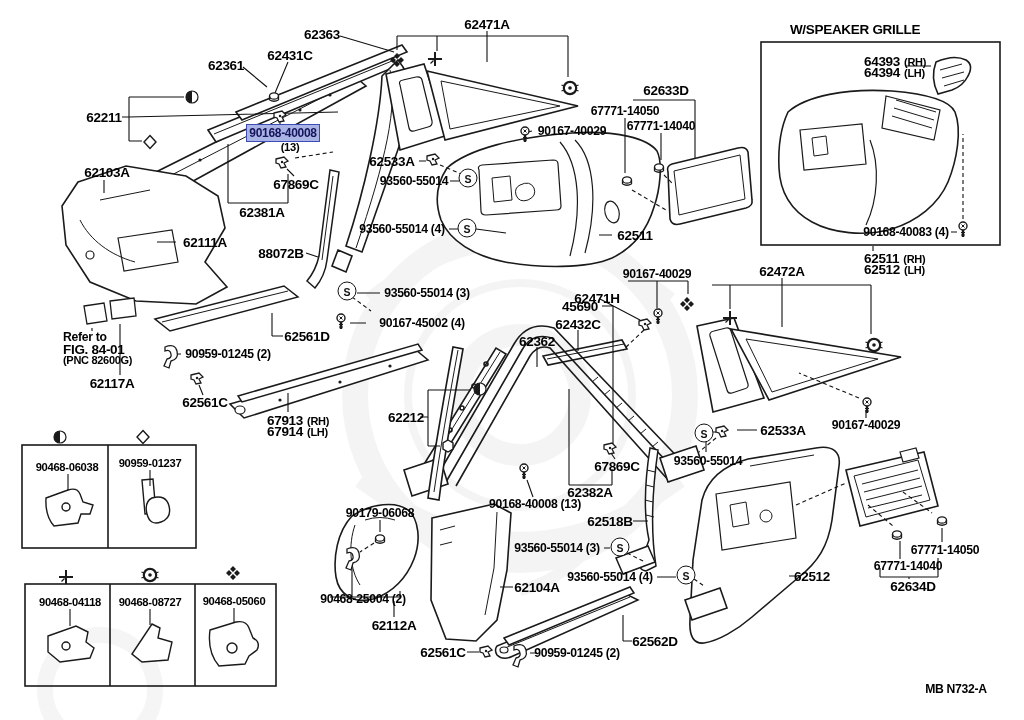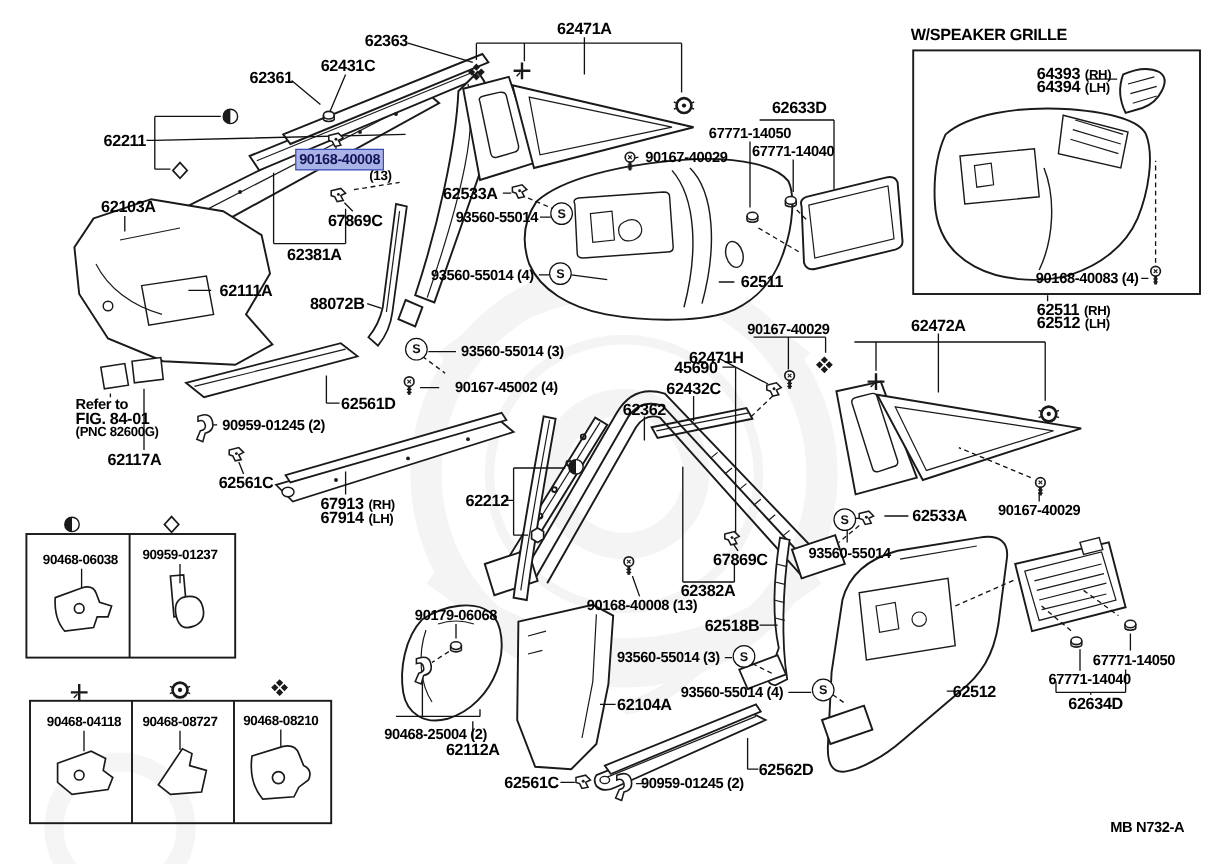--- a/index.html
+++ b/index.html
@@ -280,36 +280,36 @@
     <use href="#sym-gear" x="874" y="345"></use>
     <use href="#sym-gear" x="150" y="575"></use>
   </g>
 </svg>
 
 <div class="lbl" style="left:322px;top:34px">62363</div>
 <div class="lbl" style="left:290px;top:55px">62431C</div>
 <div class="lbl" style="left:226px;top:65px">62361</div>
 <div class="lbl" style="left:104px;top:117px">62211</div>
 <div class="hl">90168-40008</div>
-<div class="lbl sm" style="left:317px;top:147px">(13)</div>
+<div class="lbl sm" style="left:290px;top:147px">(13)</div>
 <div class="lbl" style="left:296px;top:184px">67869C</div>
 <div class="lbl" style="left:262px;top:212px">62381A</div>
 <div class="lbl" style="left:107px;top:172px">62103A</div>
 <div class="lbl" style="left:205px;top:242px">62111A</div>
 <div class="lbl" style="left:281px;top:253px">88072B</div>
 <div class="lbl" style="left:487px;top:24px">62471A</div>
 <div class="lbl md" style="left:572px;top:131px">90167-40029</div>
 <div class="lbl" style="left:392px;top:161px">62533A</div>
 <div class="lbl md" style="left:414px;top:181px">93560-55014</div>
 <div class="lbl md" style="left:402px;top:229px">93560-55014 (4)</div>
 <div class="lbl" style="left:635px;top:235px">62511</div>
 <div class="lbl" style="left:666px;top:90px">62633D</div>
 <div class="lbl md" style="left:625px;top:111px">67771-14050</div>
 <div class="lbl md" style="left:661px;top:126px">67771-14040</div>
-<div class="lbl" style="left:824px;top:29px">W/SPEAKER GRILLE</div>
+<div class="lbl" style="left:855px;top:29px">W/SPEAKER GRILLE</div>
 <div class="lbl-l" style="left:864px;top:61px">
       <span>64393</span>
       <span class="xs">(RH)</span>
     </div>
 <div class="lbl-l" style="left:864px;top:72px">
       <span>64394</span>
       <span class="xs">(LH)</span>
     </div>
 <div class="lbl md" style="left:906px;top:232px">90168-40083 (4)</div>
 <div class="lbl-l" style="left:864px;top:258px">
@@ -351,31 +351,31 @@
 <div class="lbl md" style="left:422px;top:323px">90167-45002 (4)</div>
 <div class="lbl-l" style="left:267px;top:420px">
       <span>67913</span>
       <span class="xs">(RH)</span>
     </div>
 <div class="lbl-l" style="left:267px;top:431px">
       <span>67914</span>
       <span class="xs">(LH)</span>
     </div>
 <div class="lbl md" style="left:380px;top:513px">90179-06068</div>
-<div class="lbl md" style="left:363px;top:612px">90468-25004 (2)</div>
+<div class="lbl md" style="left:363px;top:599px">90468-25004 (2)</div>
 <div class="lbl" style="left:394px;top:625px">62112A</div>
 <div class="lbl" style="left:537px;top:587px">62104A</div>
 <div class="lbl" style="left:443px;top:652px">62561C</div>
 <div class="lbl md" style="left:577px;top:653px">90959-01245 (2)</div>
 <div class="lbl" style="left:655px;top:641px">62562D</div>
 <div class="lbl sm" style="left:67px;top:467px">90468-06038</div>
 <div class="lbl sm" style="left:150px;top:463px">90959-01237</div>
 <div class="lbl sm" style="left:70px;top:602px">90468-04118</div>
 <div class="lbl sm" style="left:150px;top:602px">90468-08727</div>
-<div class="lbl sm" style="left:234px;top:601px">90468-08210</div>
+<div class="lbl sm" style="left:234px;top:601px">90468-05060</div>
 <div class="lbl md" style="left:956px;top:689px">MB  N732-A</div>
 
 <div class="scircle" style="left:468px;top:178px">S</div>
 <div class="scircle" style="left:467px;top:228px">S</div>
 <div class="scircle" style="left:347px;top:291px">S</div>
 <div class="scircle" style="left:620px;top:547px">S</div>
 <div class="scircle" style="left:686px;top:575px">S</div>
 <div class="scircle" style="left:704px;top:433px">S</div>
 
 </div>

